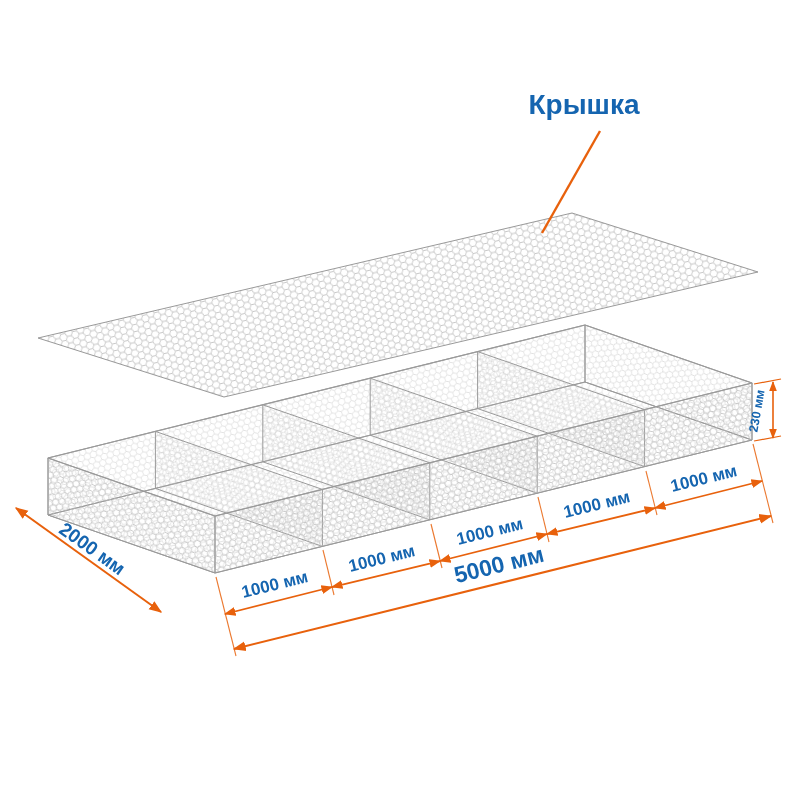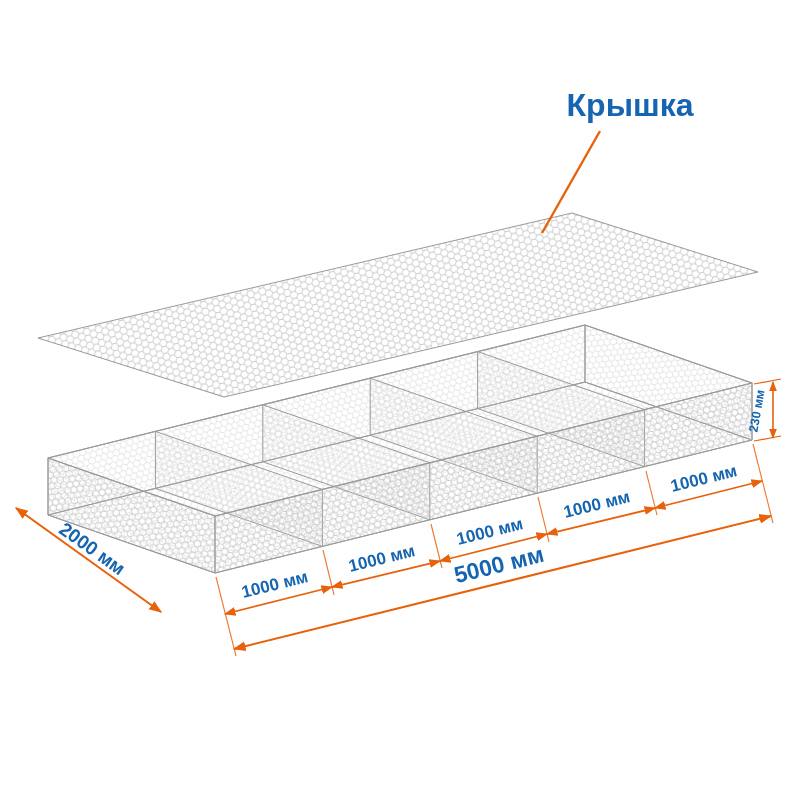--- a/index.html
+++ b/index.html
@@ -84,21 +84,21 @@
       <line class="dim" x1="655" y1="508" x2="762" y2="481" stroke-width="1.8" marker-start="url(#arrow)" marker-end="url(#arrow)"></line>
 
       <line class="dim" x1="234" y1="649" x2="771" y2="516" stroke-width="2" marker-start="url(#arrow)" marker-end="url(#arrow)"></line>
 
       <line class="dim" x1="754" y1="384" x2="781" y2="379" stroke-width="1.2"></line>
       <line class="dim" x1="754" y1="441" x2="781" y2="436" stroke-width="1.2"></line>
       <line class="dim" x1="773" y1="382" x2="773" y2="438" stroke-width="1.6" marker-start="url(#arrow)" marker-end="url(#arrow)"></line>
     </g>
   </svg>
 
-  <div class="lbl" style="left:630px;top:105px;font-size:32px;">Крышка</div>
+  <div class="lbl" style="left:584px;top:105px;font-size:28px;">Крышка</div>
 
   <div class="lbl rot" style="left:92px;top:549px;font-size:19px;transform:translate(-50%,-50%) rotate(35.5deg);">2000 мм</div>
 
   <div class="lbl rot" style="left:275px;top:585px;font-size:17px;transform:translate(-50%,-50%) rotate(-14deg);">1000 мм</div>
   <div class="lbl rot" style="left:382px;top:559px;font-size:17px;transform:translate(-50%,-50%) rotate(-14deg);">1000 мм</div>
   <div class="lbl rot" style="left:490px;top:532px;font-size:17px;transform:translate(-50%,-50%) rotate(-14deg);">1000 мм</div>
   <div class="lbl rot" style="left:597px;top:505px;font-size:17px;transform:translate(-50%,-50%) rotate(-14deg);">1000 мм</div>
   <div class="lbl rot" style="left:704px;top:479px;font-size:17px;transform:translate(-50%,-50%) rotate(-14deg);">1000 мм</div>
 
   <div class="lbl rot" style="left:499px;top:565px;font-size:23px;transform:translate(-50%,-50%) rotate(-14deg);">5000 мм</div>

